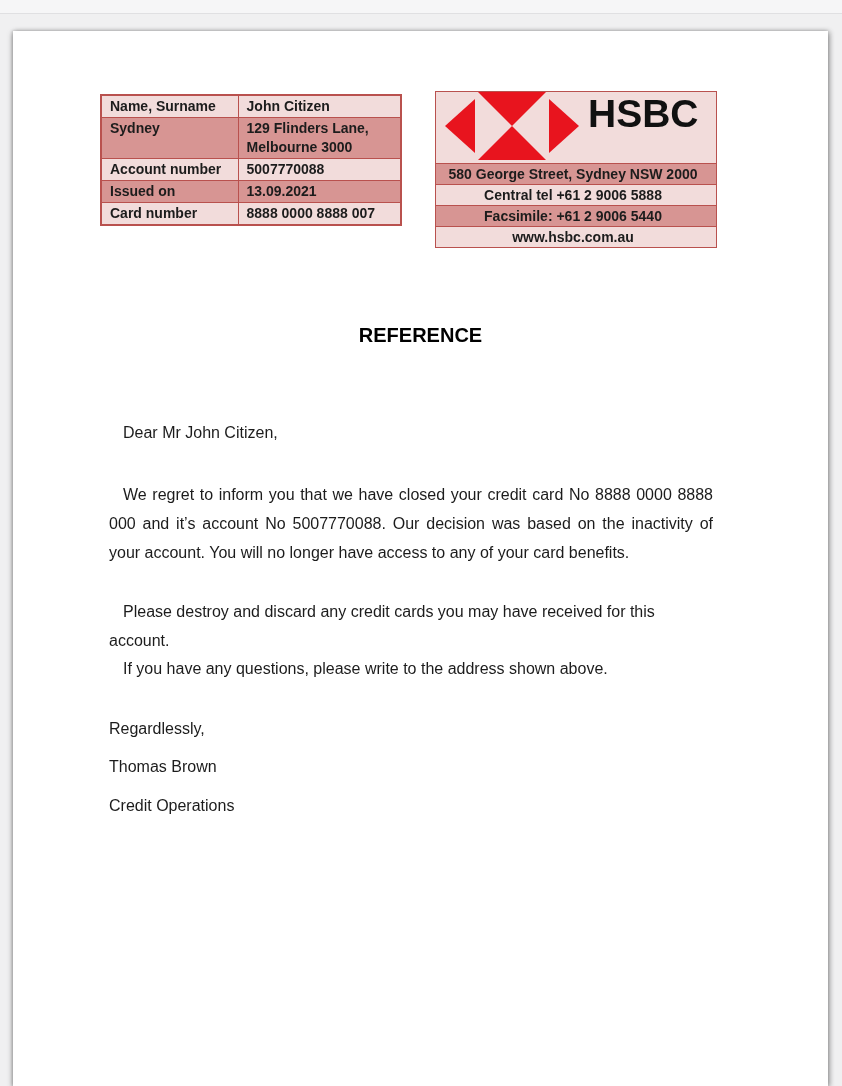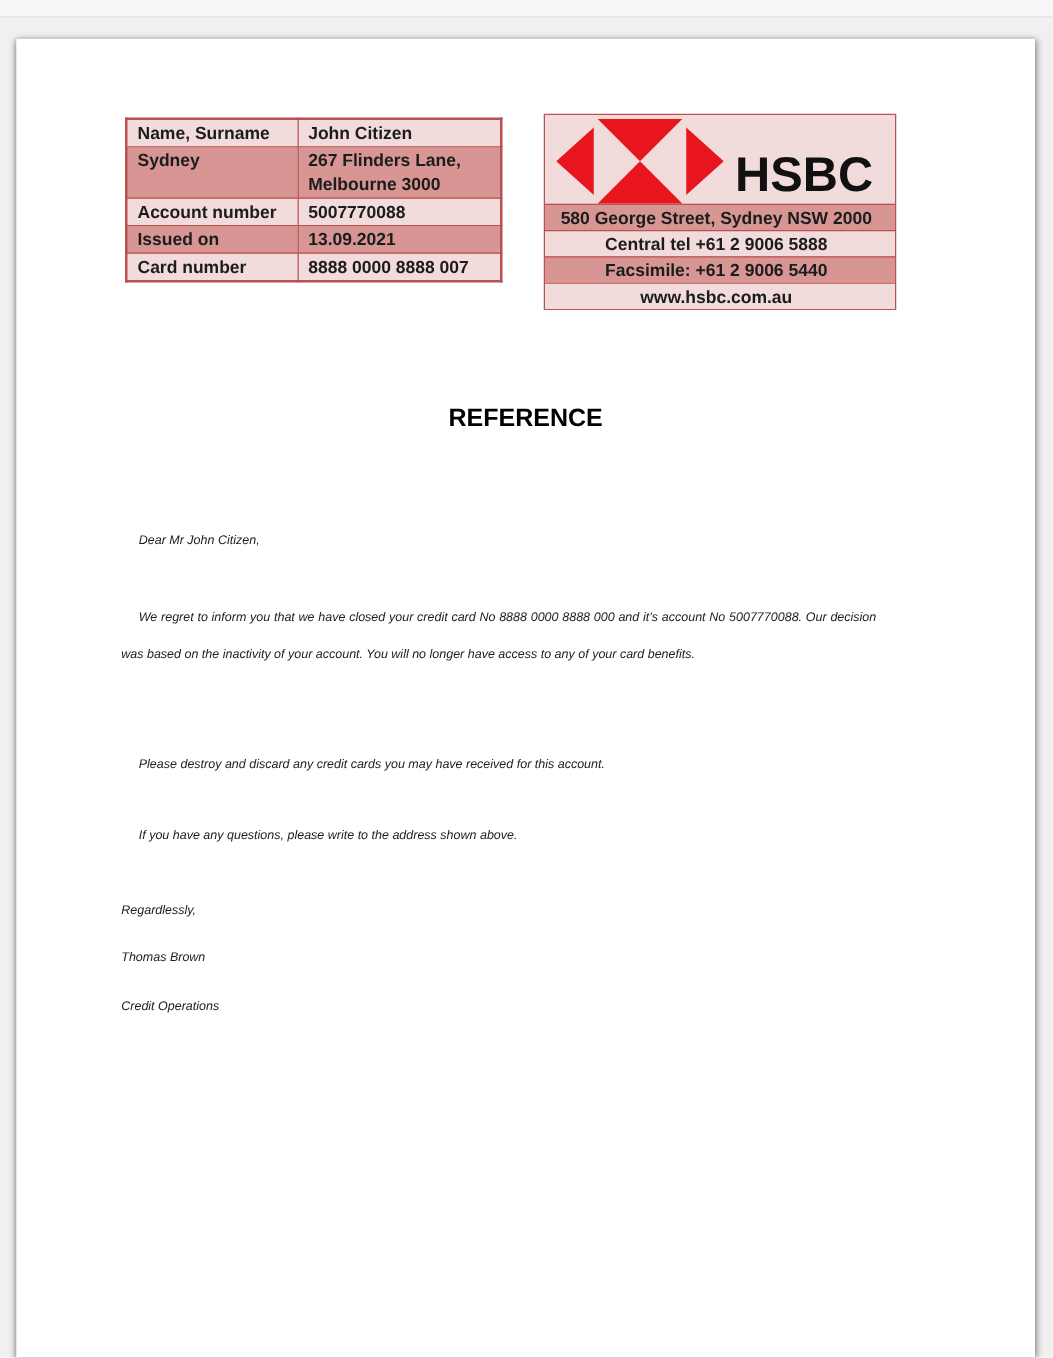--- a/index.html
+++ b/index.html
@@ -48,63 +48,63 @@
   tr.row-dark td{background:var(--row-dark);}
   .val-line{display:block;}
   
   .bank-box{
     position:absolute;left:422px;top:60px;width:282px;
     border:1px solid var(--accent-border);
     font-size:14px;
   }
   .logo-cell{
     height:71px;background:var(--row-light);
-    display:flex;align-items:flex-end;
+    display:flex;align-items:flex-start;
     padding-left:9px;
   }
   .logo-cell svg{display:block;flex:0 0 auto;}
   .brand{
     font-weight:bold;font-size:39px;letter-spacing:0px;
     margin-left:9px;color:#111;
   }
   .bank-row{
     height:21px;line-height:20px;border-top:1px solid var(--accent-border);
     font-weight:bold;text-align:center;padding-right:6px;
   }
   .bank-row.dark{background:var(--row-dark);}
   .bank-row.light{background:var(--row-light);}
   
   .title{
     position:absolute;top:293px;left:0;width:100%;
     text-align:center;font-weight:bold;font-size:20px;color:#000;
   }
   .tblock{
-    position:absolute;left:84px;width:604px;
-    font-size:10px;line-height:29px;font-style:italic;
+    position:absolute;left:96px;width:604px;
+    font-size:16px;line-height:29px;
   }
   .indent{text-indent:14px;}
   .justify{text-align:justify;}
 </style>
 </head>
 <body>
 
 <div class="top-band"></div>
 
 <div class="page">
 
   <table class="customer-table">
     <tbody>
       <tr class="row-light">
         <td class="lbl">Name, Surname</td>
         <td class="val">John Citizen</td>
       </tr>
       <tr class="row-dark">
         <td class="lbl">Sydney</td>
         <td class="val">
-          <span class="val-line">267 Flinders Lane,</span>
+          <span class="val-line">129 Flinders Lane,</span>
           <span class="val-line">Melbourne 3000</span>
         </td>
       </tr>
       <tr class="row-light">
         <td class="lbl">Account number</td>
         <td class="val">5007770088</td>
       </tr>
       <tr class="row-dark">
         <td class="lbl">Issued on</td>
         <td class="val">13.09.2021</td>

